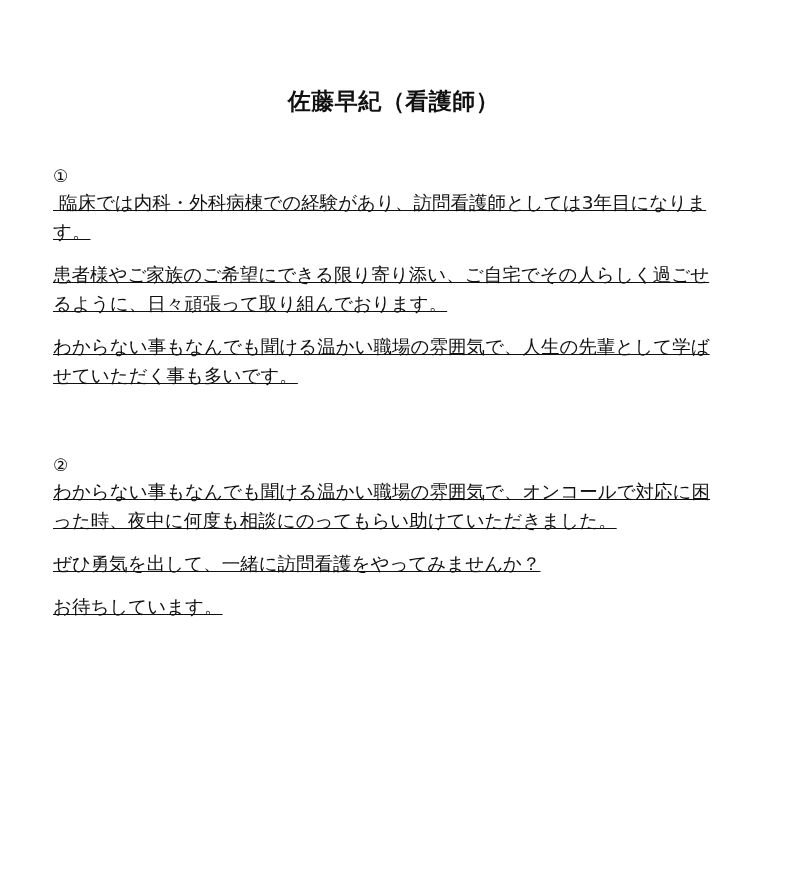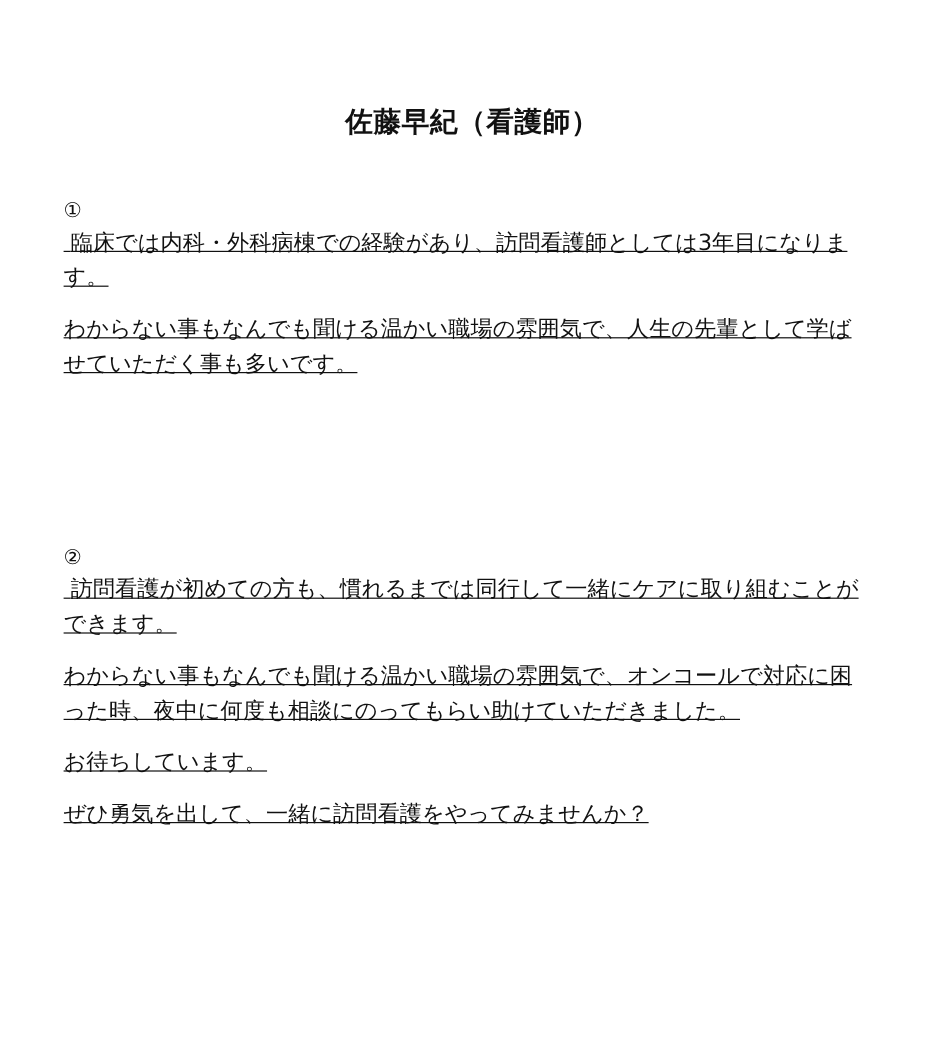--- a/index.html
+++ b/index.html
@@ -14,23 +14,23 @@
 </style>
 </head>
 <body>
 
 <div class="page">
   <div class="title">佐藤早紀（看護師）</div>
 
   <div class="section s1">
     <span class="num">①</span>
     <p style="white-space:pre-wrap"> 臨床では内科・外科病棟での経験があり、訪問看護師としては3年目になります。</p>
+    <p>患者様やご家族のご希望にできる限り寄り添い、ご自宅でその人らしく過ごせるように、日々頑張って取り組んでおります。</p>
     <p>わからない事もなんでも聞ける温かい職場の雰囲気で、人生の先輩として学ばせていただく事も多いです。</p>
   </div>
 
   <div class="section s2">
     <span class="num">②</span>
-    <p style="white-space:pre-wrap"> 訪問看護が初めての方も、慣れるまでは同行して一緒にケアに取り組むことができます。</p>
     <p>わからない事もなんでも聞ける温かい職場の雰囲気で、オンコールで対応に困った時、夜中に何度も相談にのってもらい助けていただきました。</p>
+    <p>ぜひ勇気を出して、一緒に訪問看護をやってみませんか？</p>
     <p>お待ちしています。</p>
-    <p>ぜひ勇気を出して、一緒に訪問看護をやってみませんか？</p>
   </div>
 </div>
 
 </body></html>

